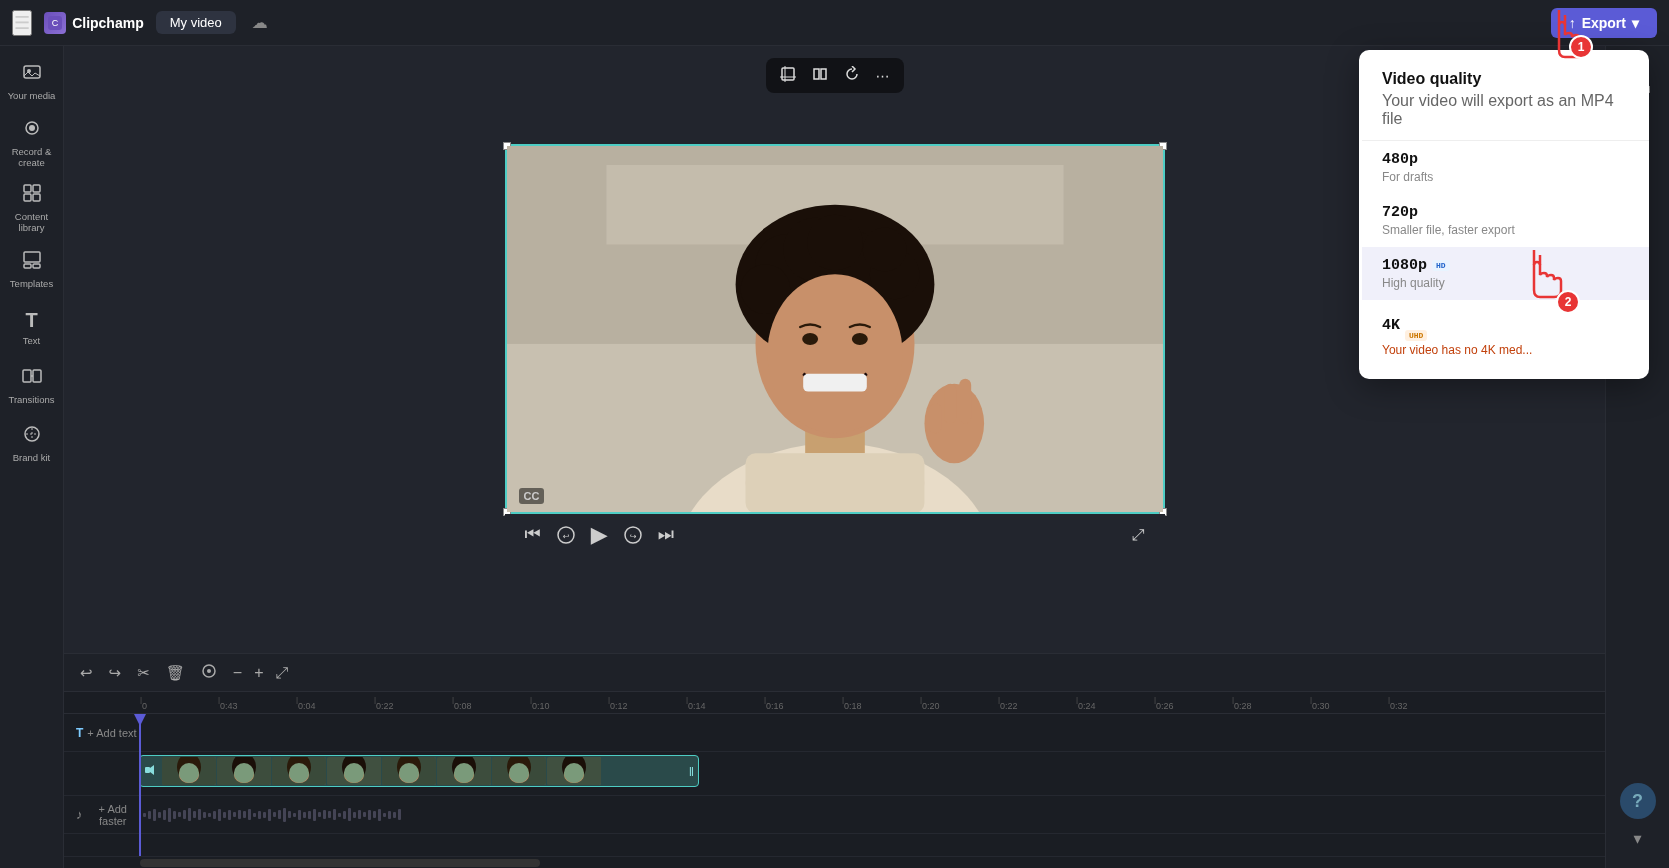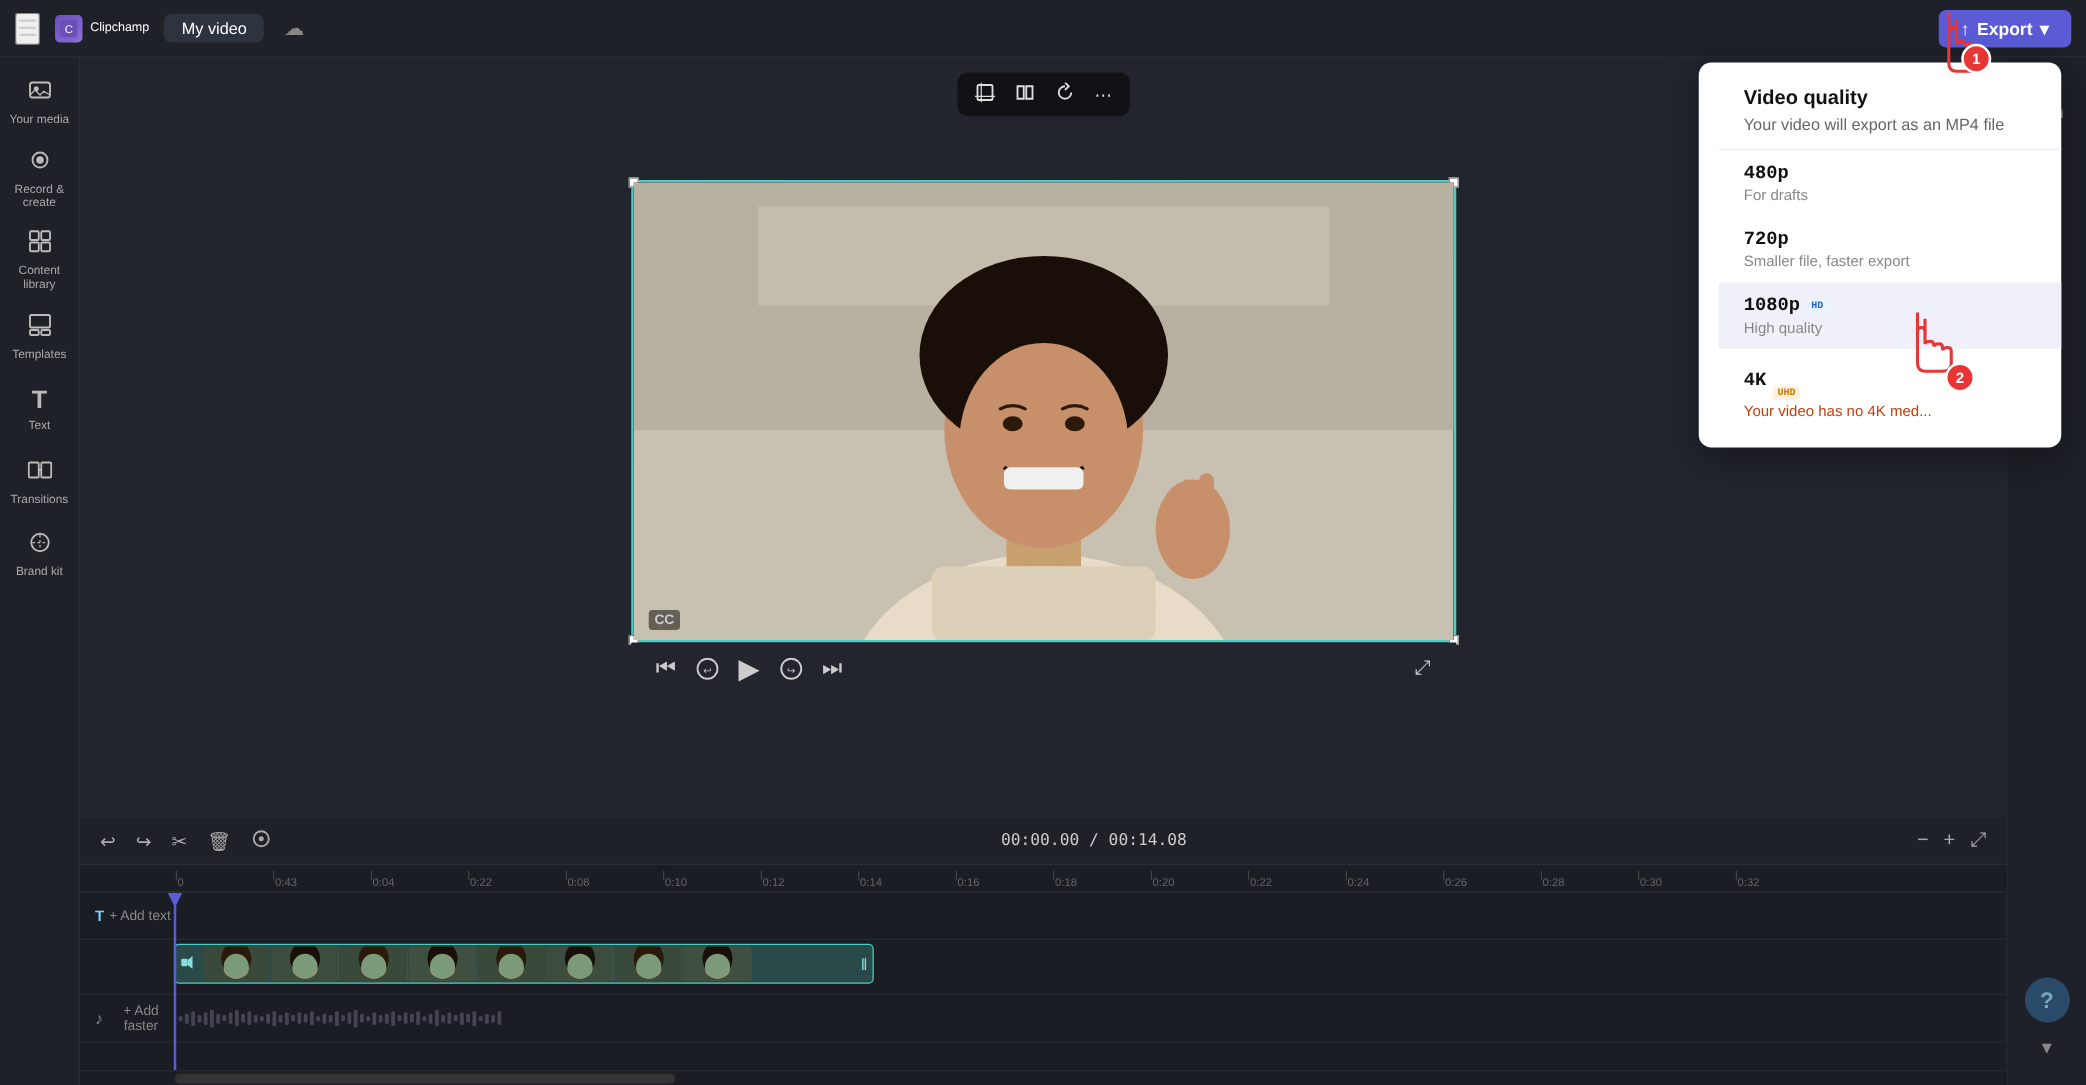--- a/index.html
+++ b/index.html
@@ -27,21 +27,21 @@
     }
     .hamburger-icon { cursor: pointer; font-size: 18px; color: #ccc; }
     .logo-area { display: flex; align-items: center; gap: 6px; }
     .logo-icon { 
       width: 22px; height: 22px; 
       background: linear-gradient(135deg, #6b4fbb, #8b6fd4);
       border-radius: 4px;
       display: flex; align-items: center; justify-content: center;
       font-size: 12px;
     }
-    .logo-text { color: #fff; font-size: 10px; font-weight: 400; }
+    .logo-text { color: #fff; font-size: 14px; font-weight: 700; }
     .video-title {
       background: #2e3340;
       border-radius: 6px;
       padding: 4px 14px;
       font-size: 13px;
       color: #fff;
       cursor: pointer;
     }
     .cloud-icon { color: #888; font-size: 16px; margin-left: 4px; }
     .topbar-spacer { flex: 1; }
@@ -433,31 +433,31 @@
     
     .export-dropdown {
       position: absolute;
       top: 50px;
       right: 20px;
       width: 290px;
       background: #fff;
       border-radius: 10px;
       box-shadow: 0 8px 32px rgba(0,0,0,0.35);
       z-index: 100;
-      padding: 20px 0 12px 16px;
+      padding: 20px 0 12px 3px;
       color: #222;
     }
     .dropdown-title {
       font-size: 16px;
       font-weight: 700;
       color: #111;
       padding: 0 20px 4px;
     }
     .dropdown-subtitle {
-      font-size: 13px;
+      font-size: 16px;
       color: #666;
       padding: 0 20px 12px;
       border-bottom: 1px solid #eee;
     }
     .quality-option {
       padding: 10px 20px;
       cursor: pointer;
       display: flex;
       flex-direction: column;
       gap: 2px;
@@ -743,25 +743,20 @@
         <button class="tl-btn">↩</button>
         <button class="tl-btn">↪</button>
         <button class="tl-btn">✂</button>
         <button class="tl-btn">🗑</button>
         <button class="tl-btn">
           <svg width="16" height="16" viewBox="0 0 16 16">
               <circle cx="8" cy="8" r="6" fill="none" stroke="#aaa" stroke-width="1.5"></circle>
               <circle cx="8" cy="8" r="2" fill="#aaa"></circle>
             </svg>
         </button>
-        <div class="time-display">
-          <span>00:00.00</span>
-          <span> / </span>
-          <span>00:14.08</span>
-        </div>
         <div class="zoom-controls">
           <button class="zoom-btn">−</button>
           <button class="zoom-btn">+</button>
           <button class="zoom-btn">⤢</button>
         </div>
       </div>
 
       <div class="timeline-ruler">
         <div class="ruler-marks">
           <div class="ruler-mark">0</div>

